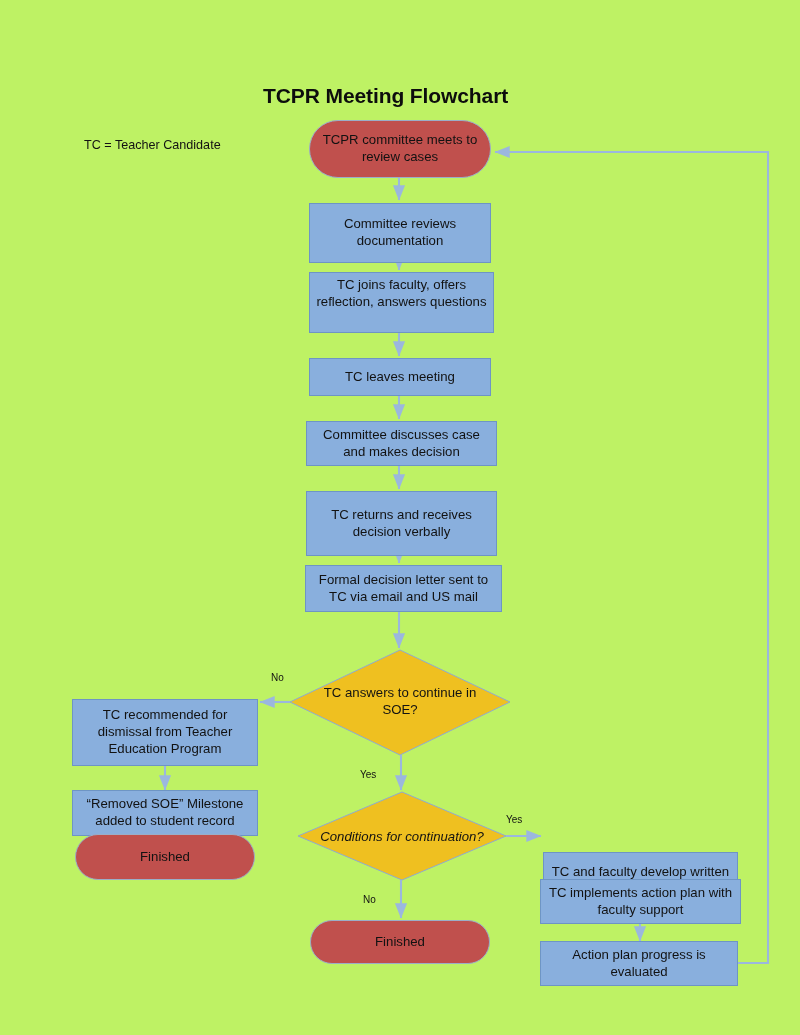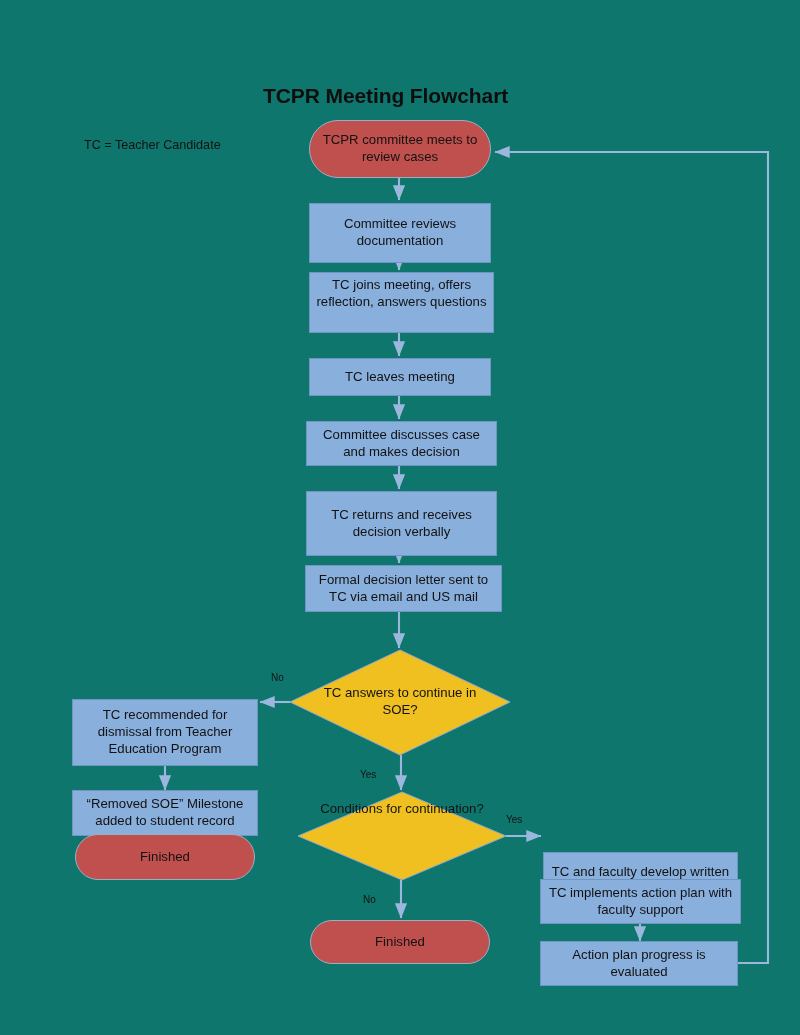--- a/index.html
+++ b/index.html
@@ -9,21 +9,21 @@
     background: #ffffff;
   }
   body {
     font-family: "Liberation Sans", sans-serif;
     color: #000000;
   }
   #canvas {
     position: relative;
     width: 800px;
     height: 1035px;
-    background: #0f766e;
+    background: #bef264;
     overflow: hidden;
   }
   #svg-layer {
     position: absolute;
     left: 0;
     top: 0;
     width: 800px;
     height: 1035px;
   }
   .node {
@@ -122,41 +122,41 @@
   </svg>
 
   <div class="title" style="left:263px; top:84px;">TCPR Meeting Flowchart</div>
 
   <div class="legend" style="left:84px; top:138px;">TC = Teacher Candidate</div>
 
   <div class="node node-terminator" style="left:309px; top:120px; width:182px; height:58px;">TCPR committee meets to review cases</div>
 
   <div class="node node-process" style="left:309px; top:203px; width:182px; height:60px;">Committee reviews documentation</div>
 
-  <div class="node node-process" style="left:309px; top:272px; width:185px; height:61px; align-items:flex-start; padding-top:4px;">TC joins meeting, offers reflection, answers questions</div>
+  <div class="node node-process" style="left:309px; top:272px; width:185px; height:61px; align-items:flex-start; padding-top:4px;">TC joins faculty, offers reflection, answers questions</div>
 
   <div class="node node-process" style="left:309px; top:358px; width:182px; height:38px;">TC leaves meeting</div>
 
   <div class="node node-process" style="left:306px; top:421px; width:191px; height:45px;">Committee discusses case and makes decision</div>
 
   <div class="node node-process" style="left:306px; top:491px; width:191px; height:65px;">TC returns and receives decision verbally</div>
 
   <div class="node node-process" style="left:305px; top:565px; width:197px; height:47px;">Formal decision letter sent to TC via email and US mail</div>
 
   <div class="node node-decision" style="left:300px; top:660px; width:200px; height:84px;">
     <span class="dec-text">TC answers to continue in SOE?</span>
   </div>
 
   <div class="node node-process" style="left:72px; top:673px; width:186px; height:67px;margin-top:26px;">TC recommended for dismissal from Teacher Education Program</div>
 
   <div class="node node-process" style="left:72px; top:790px; width:186px; height:46px;">“Removed SOE” Milestone added to student record</div>
 
   <div class="node node-terminator" style="left:75px; top:834px; width:180px; height:46px;">Finished</div>
 
-  <div class="node node-decision" style="left:312px; top:780px; width:180px; height:58px;">
+  <div class="node node-decision" style="left:312px; top:808px; width:180px; height:58px;font-style:italic;">
     <span class="dec-text">Conditions for continuation?</span>
   </div>
 
   <div class="node node-terminator" style="left:310px; top:920px; width:180px; height:44px;">Finished</div>
 
   <div class="node node-process" style="left:543px; top:815px; width:195px; height:58px;margin-top:37px;">TC and faculty develop written action plan</div>
 
   <div class="node node-process" style="left:540px; top:879px; width:201px; height:45px;">TC implements action plan with faculty support</div>
 
   <div class="node node-process" style="left:540px; top:941px; width:198px; height:45px;">Action plan progress is evaluated</div>

